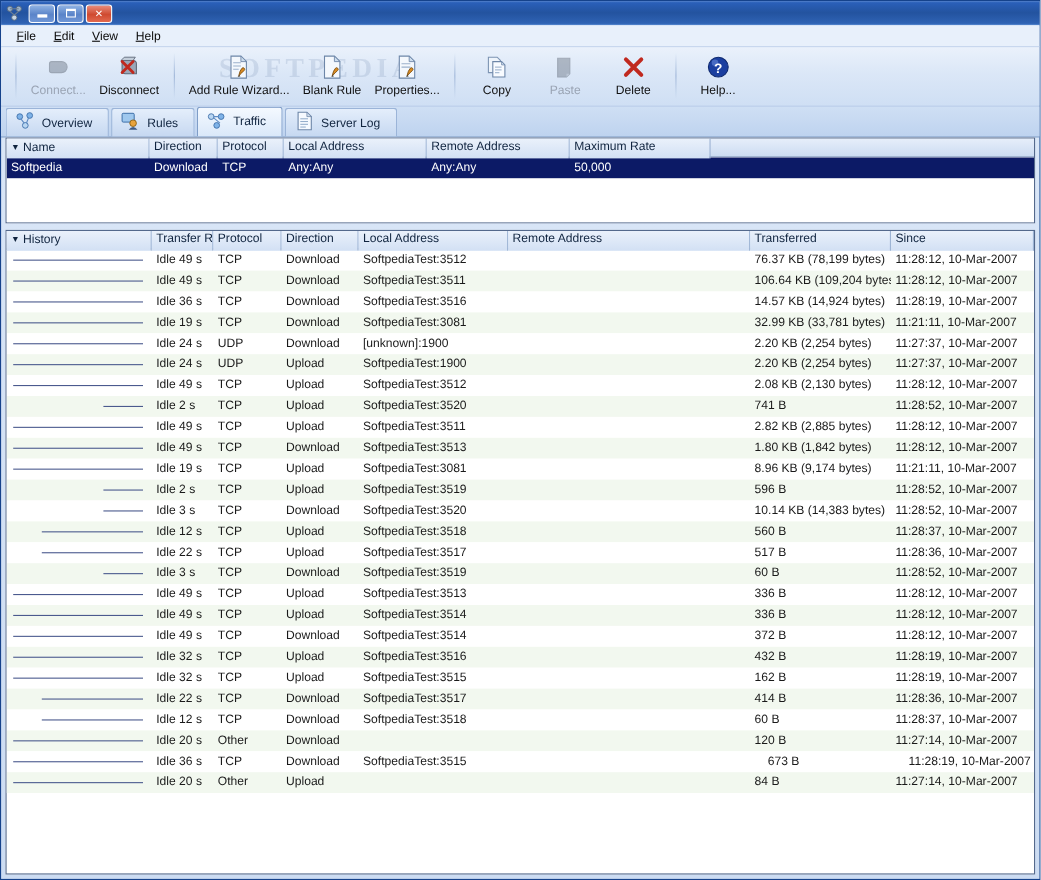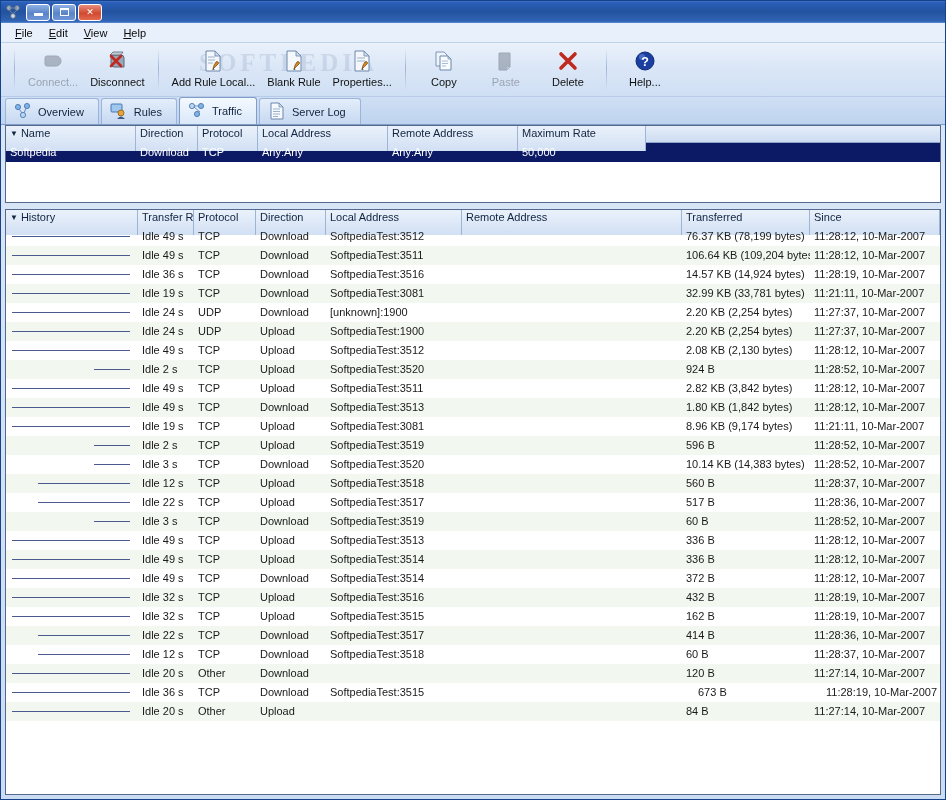--- a/index.html
+++ b/index.html
@@ -107,21 +107,21 @@
   .gridwrap{
     background:#ffffff;border:1px solid #54698c;box-sizing:border-box;
     margin:0 4px;overflow:hidden;position:relative;
   }
   .ghead{
     display:flex;height:17px;box-sizing:border-box;
     background:linear-gradient(180deg,#e6eefa,#ccdcf2);
     border-bottom:1px solid #8ca4c6;
   }
   .ghead .hc{
-    box-sizing:border-box;height:25px;line-height:15px;
+    box-sizing:border-box;height:18px;line-height:15px;
     padding:0 4px;font-size:11px;color:#10243f;
     border-right:1px solid #9db4d4;
     overflow:hidden;white-space:nowrap;cursor:default;
     background:linear-gradient(180deg,#eaf1fb,#d2e0f4);
   }
   .ghead .hc .sortmark{font-size:8px;margin-right:3px;vertical-align:1px;}
   .gbody{overflow:hidden;background:#fff;}
   .grow{display:flex;height:19px;box-sizing:border-box;align-items:center;}
   .grow .gc{
     box-sizing:border-box;height:19px;line-height:19px;
@@ -221,21 +221,21 @@
     <div class="tbtn">
       <span class="ico">
         <svg width="24" height="24" viewBox="0 0 24 24">
           <path d="M5 2 h9 l5 5 v15 h-14 z" fill="#f4f8fd" stroke="#6d86a8" stroke-width="1"></path>
           <path d="M14 2 l5 5 h-5 z" fill="#cdddee" stroke="#6d86a8" stroke-width="0.8"></path>
           <path d="M7 8 h7 M7 11 h7 M7 14 h5" stroke="#9ab0cb" stroke-width="1"></path>
           <path d="M12 20 q1 -5 3 -7 q1 -1 2 0 q1 1 0 2 q-2 2 -5 5 z" fill="#d98b22" stroke="#7a4d10" stroke-width="0.8"></path>
           <path d="M11 21 l1.6 -1.6 l1 1 z" fill="#2a2a2a"></path>
         </svg>
       </span>
-      <span class="lbl">Add Rule Local...</span>
+      <span class="lbl">Add Rule Wizard...</span>
     </div>
 
     <div class="tbtn">
       <span class="ico">
         <svg width="24" height="24" viewBox="0 0 24 24">
           <path d="M5 2 h9 l5 5 v15 h-14 z" fill="#f4f8fd" stroke="#6d86a8" stroke-width="1"></path>
           <path d="M14 2 l5 5 h-5 z" fill="#cdddee" stroke="#6d86a8" stroke-width="0.8"></path>
           <path d="M12 20 q1 -5 3 -7 q1 -1 2 0 q1 1 0 2 q-2 2 -5 5 z" fill="#d98b22" stroke="#7a4d10" stroke-width="0.8"></path>
           <path d="M11 21 l1.6 -1.6 l1 1 z" fill="#2a2a2a"></path>
         </svg>
@@ -467,33 +467,33 @@
         </div>
         <div class="grow hist-row odd">
           <div class="spark" style="width: 132px; flex: 0 0 132px;">
             <span class="sparkline" style="width: 36px;"></span>
           </div>
           <div class="gc" style="width: 56px; flex: 0 0 56px;">Idle 2 s</div>
           <div class="gc" style="width: 62px; flex: 0 0 62px;">TCP</div>
           <div class="gc" style="width: 70px; flex: 0 0 70px;">Upload</div>
           <div class="gc" style="width: 136px; flex: 0 0 136px;">SoftpediaTest:3520</div>
           <div class="gc" style="width: 220px; flex: 0 0 220px;"></div>
-          <div class="gc" style="width: 128px; flex: 0 0 128px;">924 B</div>
+          <div class="gc" style="width: 128px; flex: 0 0 128px;">741 B</div>
           <div class="gc" style="width: 130px; flex: 0 0 130px;">11:28:52, 10-Mar-2007</div>
         </div>
         <div class="grow hist-row even">
           <div class="spark" style="width: 132px; flex: 0 0 132px;">
             <span class="sparkline" style="width: 118px;"></span>
           </div>
           <div class="gc" style="width: 56px; flex: 0 0 56px;">Idle 49 s</div>
           <div class="gc" style="width: 62px; flex: 0 0 62px;">TCP</div>
           <div class="gc" style="width: 70px; flex: 0 0 70px;">Upload</div>
           <div class="gc" style="width: 136px; flex: 0 0 136px;">SoftpediaTest:3511</div>
           <div class="gc" style="width: 220px; flex: 0 0 220px;"></div>
-          <div class="gc" style="width: 128px; flex: 0 0 128px;">2.82 KB (3,842 bytes)</div>
+          <div class="gc" style="width: 128px; flex: 0 0 128px;">2.82 KB (2,885 bytes)</div>
           <div class="gc" style="width: 130px; flex: 0 0 130px;">11:28:12, 10-Mar-2007</div>
         </div>
         <div class="grow hist-row odd">
           <div class="spark" style="width: 132px; flex: 0 0 132px;">
             <span class="sparkline" style="width: 118px;"></span>
           </div>
           <div class="gc" style="width: 56px; flex: 0 0 56px;">Idle 49 s</div>
           <div class="gc" style="width: 62px; flex: 0 0 62px;">TCP</div>
           <div class="gc" style="width: 70px; flex: 0 0 70px;">Download</div>
           <div class="gc" style="width: 136px; flex: 0 0 136px;">SoftpediaTest:3513</div>

